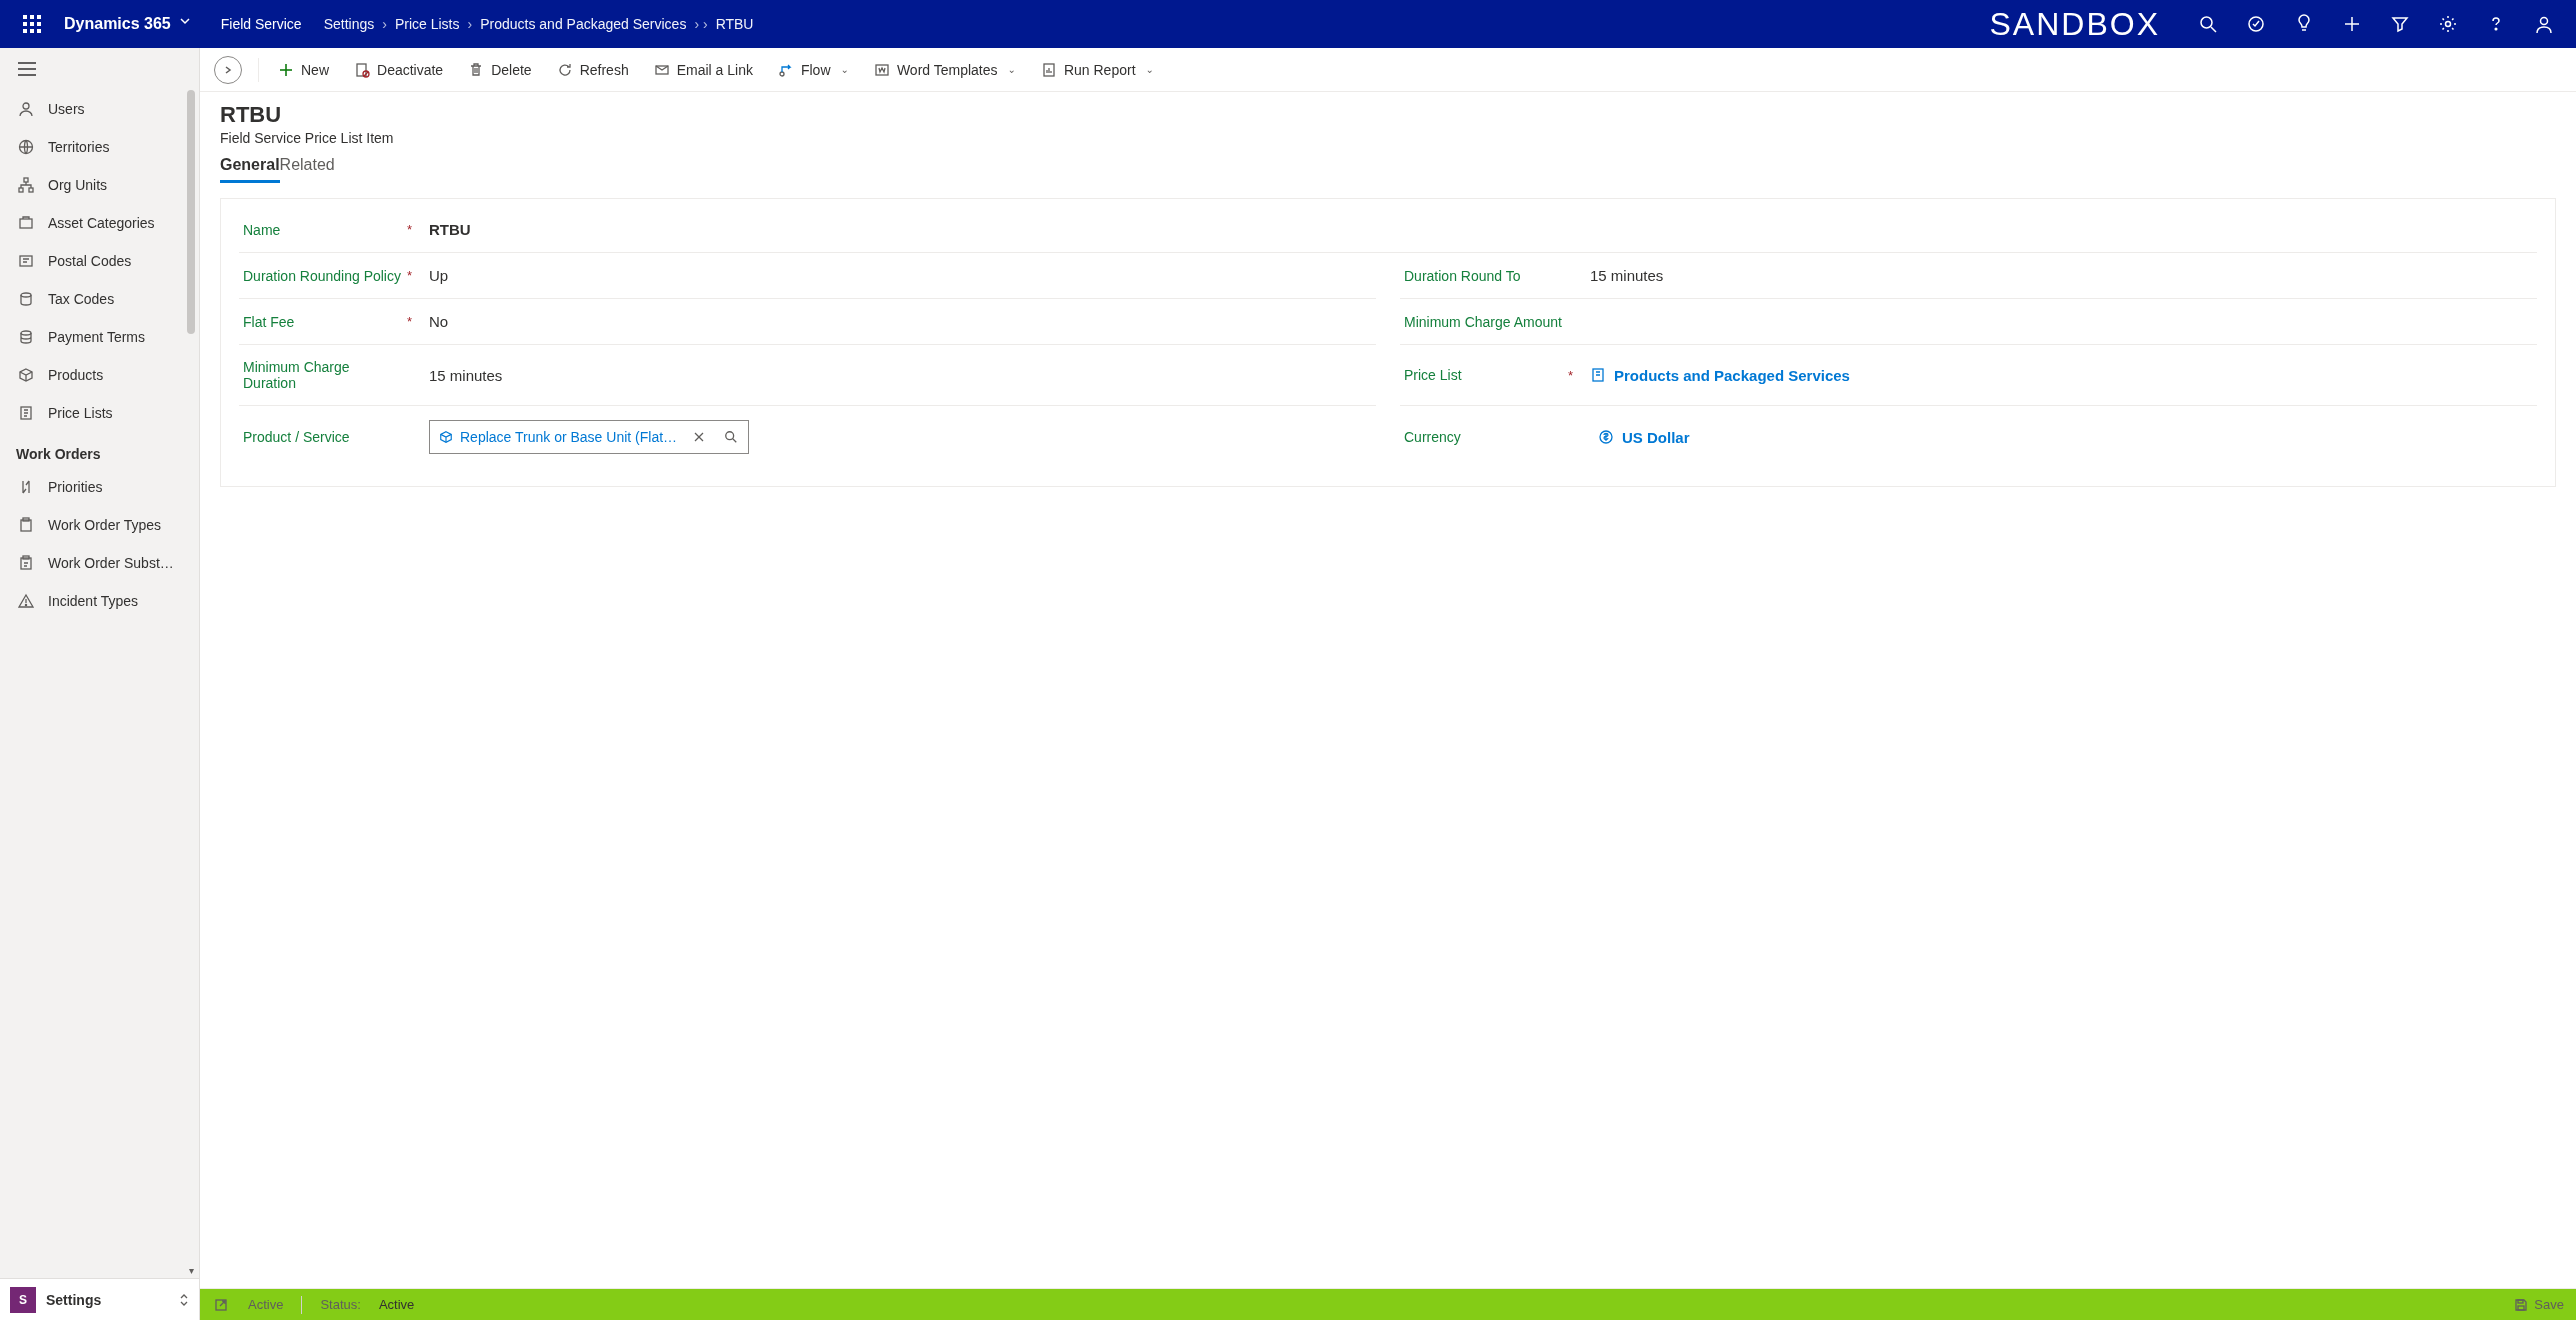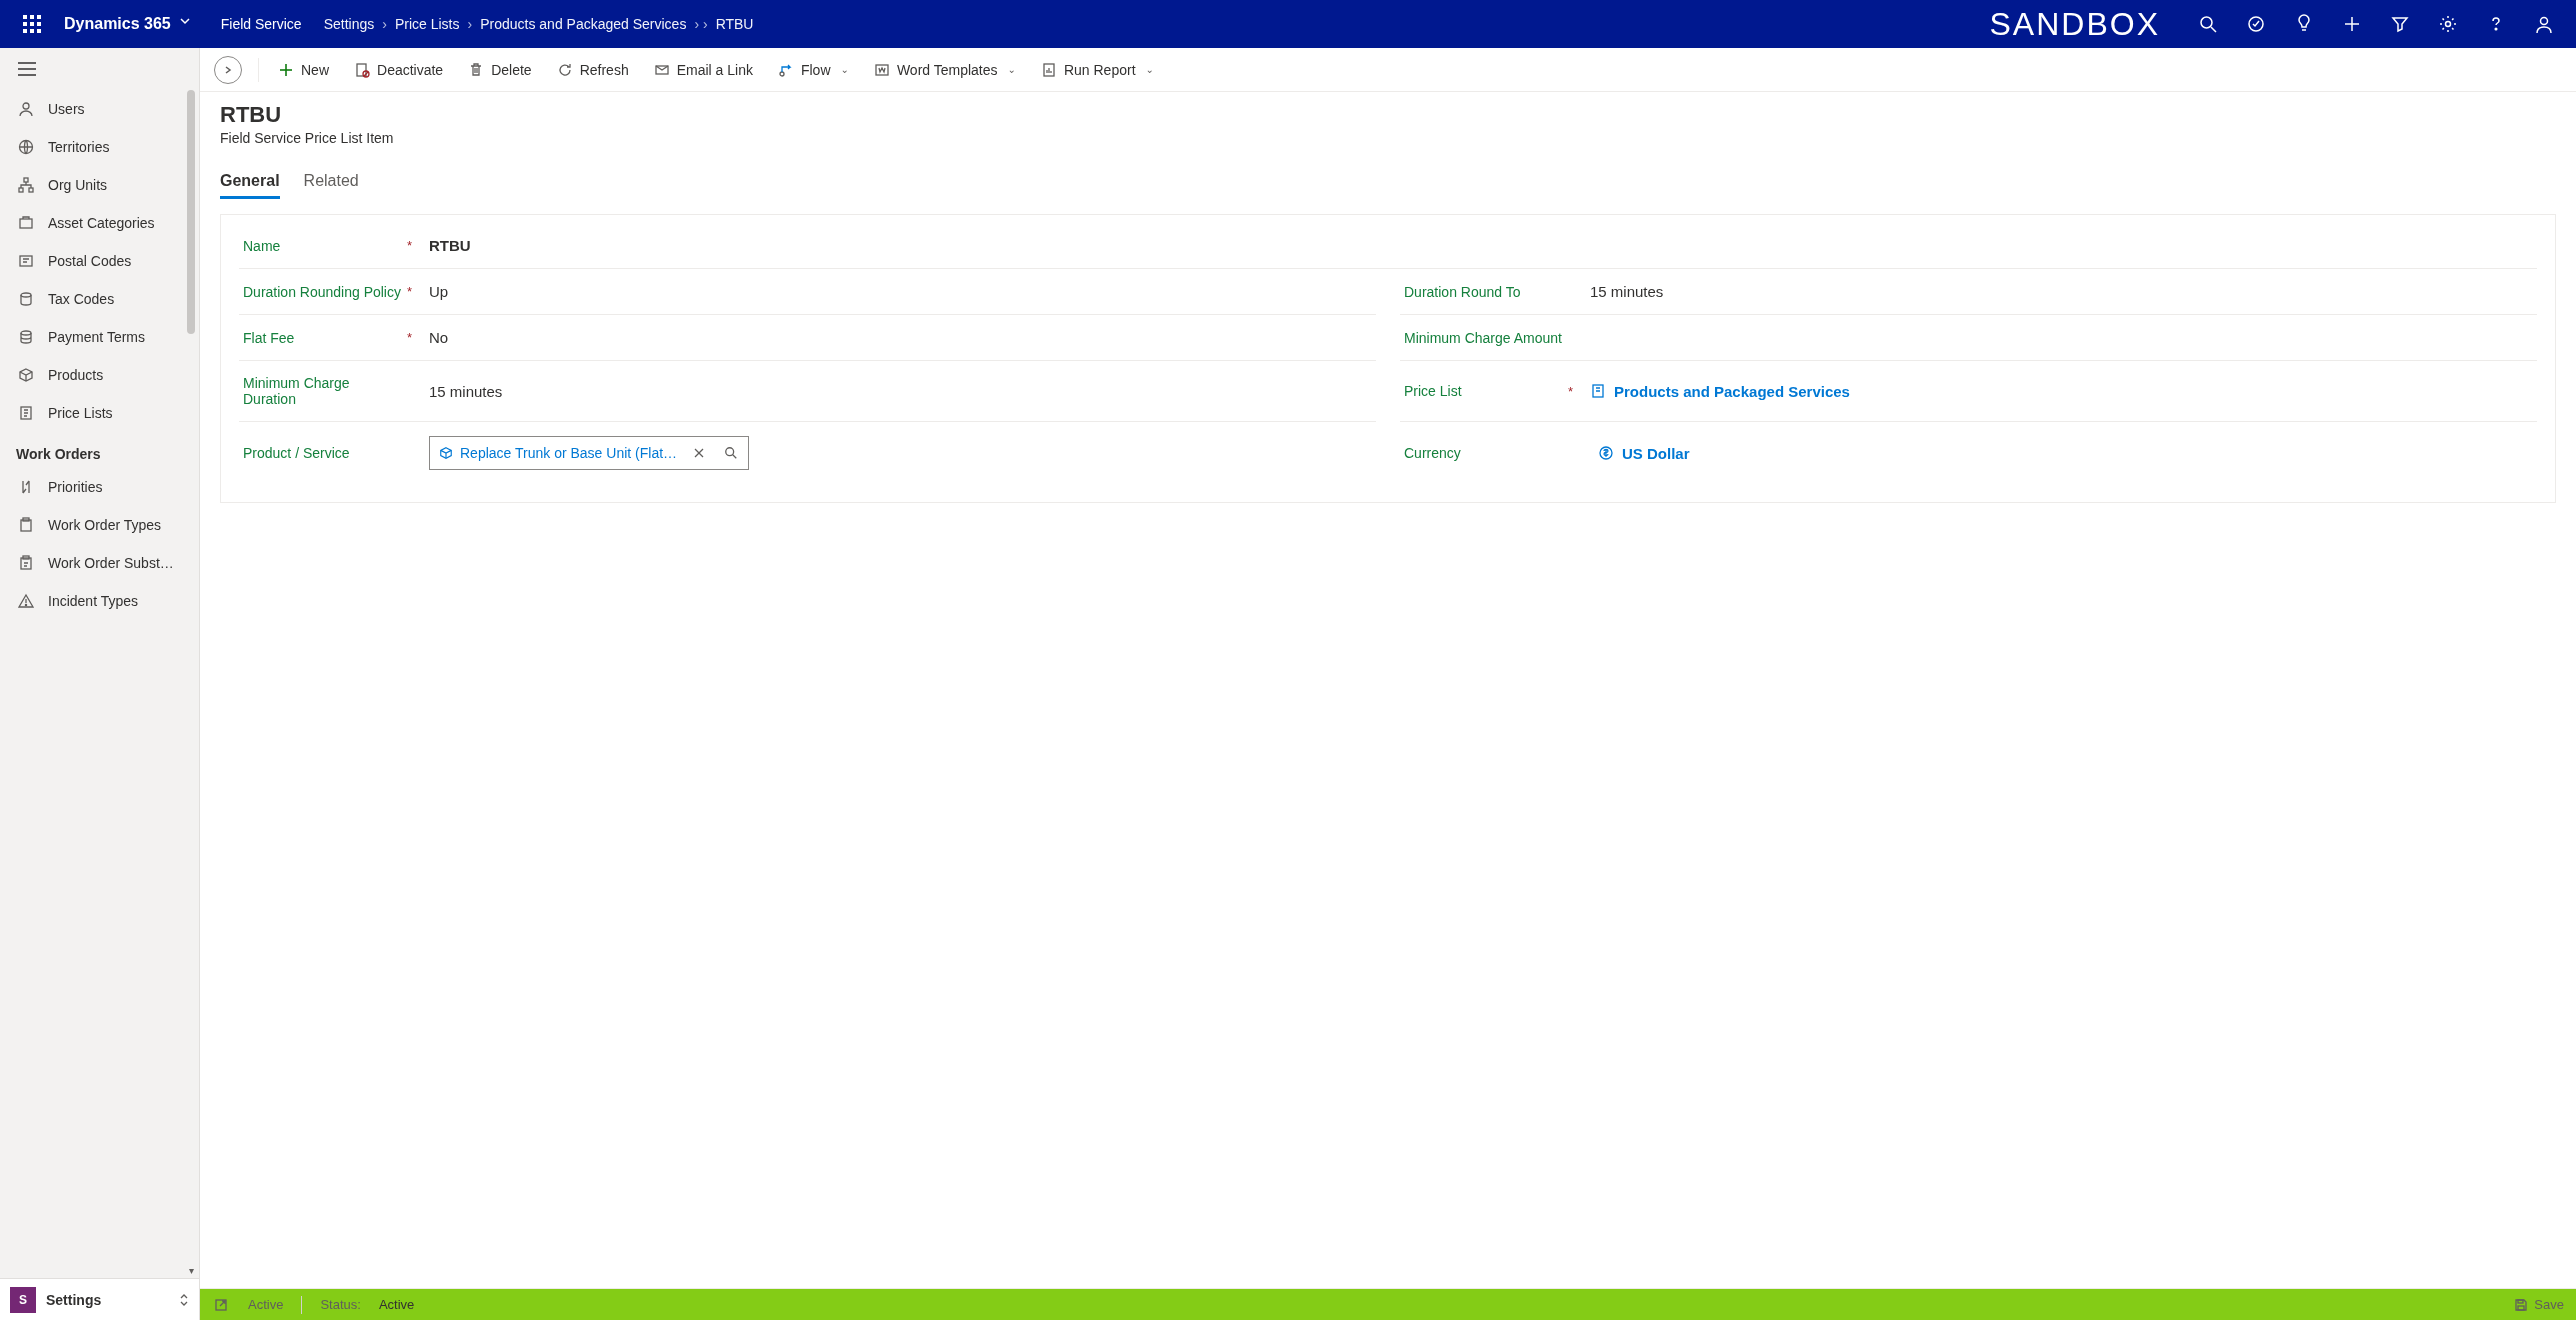--- a/index.html
+++ b/index.html
@@ -45,21 +45,21 @@
 .cmdbar .goback { width: 28px; height: 28px; border: 1px solid #8a8886; border-radius: 50%; display: flex; align-items: center; justify-content: center; margin: 0 8px; cursor: pointer; color: #605e5c; }
 .cmdbar .divider { width: 1px; height: 24px; background: #edebe9; margin: 0 4px; }
 .cmd { display: flex; align-items: center; gap: 6px; padding: 6px 10px; cursor: pointer; font-size: 14px; color: #323130; border-radius: 2px; }
 .cmd .ic { width: 18px; height: 18px; display: flex; align-items: center; justify-content: center; }
 .cmd .chv { margin-left: 4px; color: #605e5c; font-size: 10px; }
 
 
 .page { flex: 1; padding: 10px 20px 0 20px; overflow: auto; }
 .page h2 { font-size: 22px; font-weight: 600; }
 .page .subtitle { font-size: 14px; color: #323130; margin-top: 2px; }
-.tabs { display: flex; gap: 24px; margin-top: 20px; border-bottom: 1px solid transparent; }
+.tabs { display: flex; margin-top: 4px; border-bottom: 1px solid transparent; }
 .tab { font-size: 16px; padding: 6px 0; cursor: pointer; color: #605e5c; }
 .tab.active { color: #323130; font-weight: 600; border-bottom: 3px solid #0078d4; }
 
 .formcard { border: 1px solid #edebe9; margin-top: 14px; padding: 8px 18px 18px; }
 .formgrid { display: grid; grid-template-columns: 1fr 1fr; column-gap: 24px; }
 .row2 { display: grid; grid-template-columns: 160px 18px 1fr; align-items: center; border-bottom: 1px solid #edebe9; padding: 14px 4px; gap: 4px; }
 .row2.full { grid-column: 1 / span 2; }
 .row2 .lbl { font-size: 14px; color: #15803d; }
 .row2 .req { color: #a4262c; font-size: 13px; text-align: left; }
 .row2 .val { font-size: 15px; color: #323130; }

